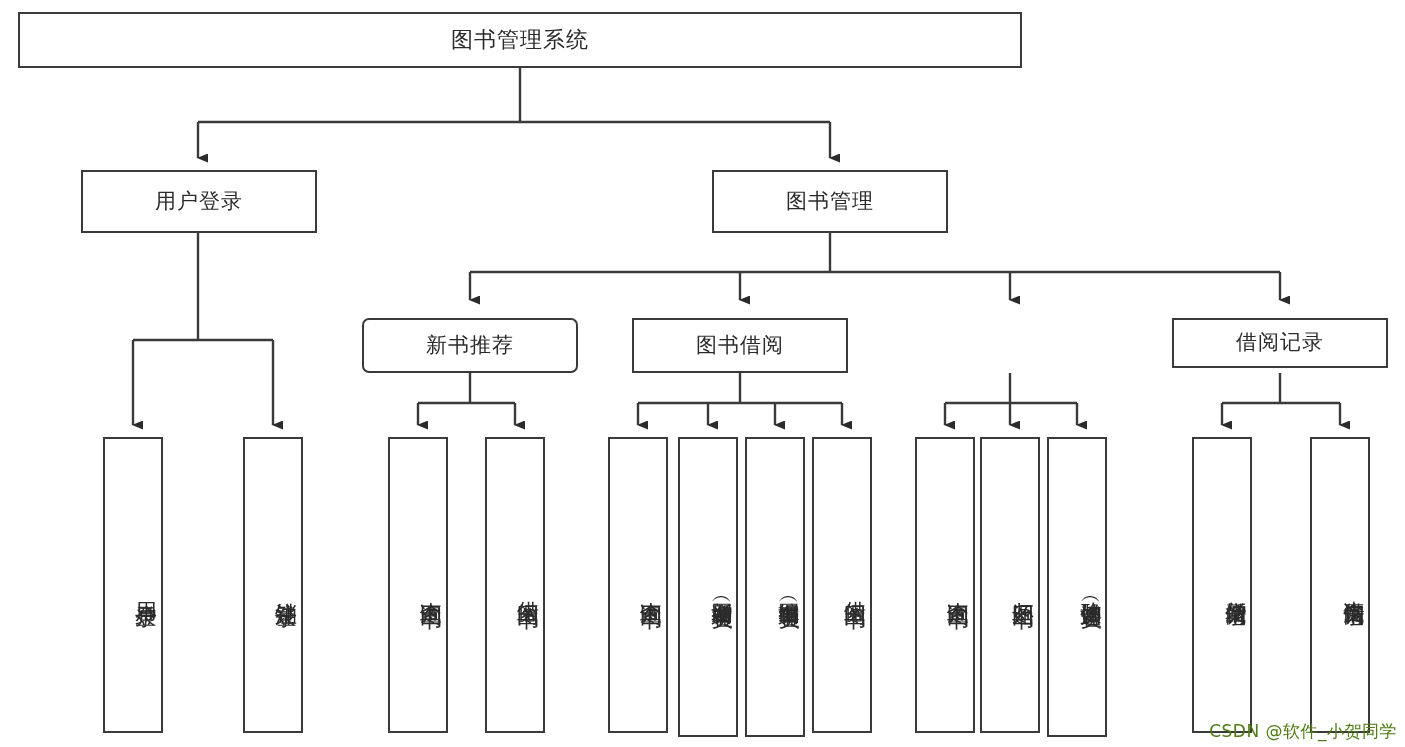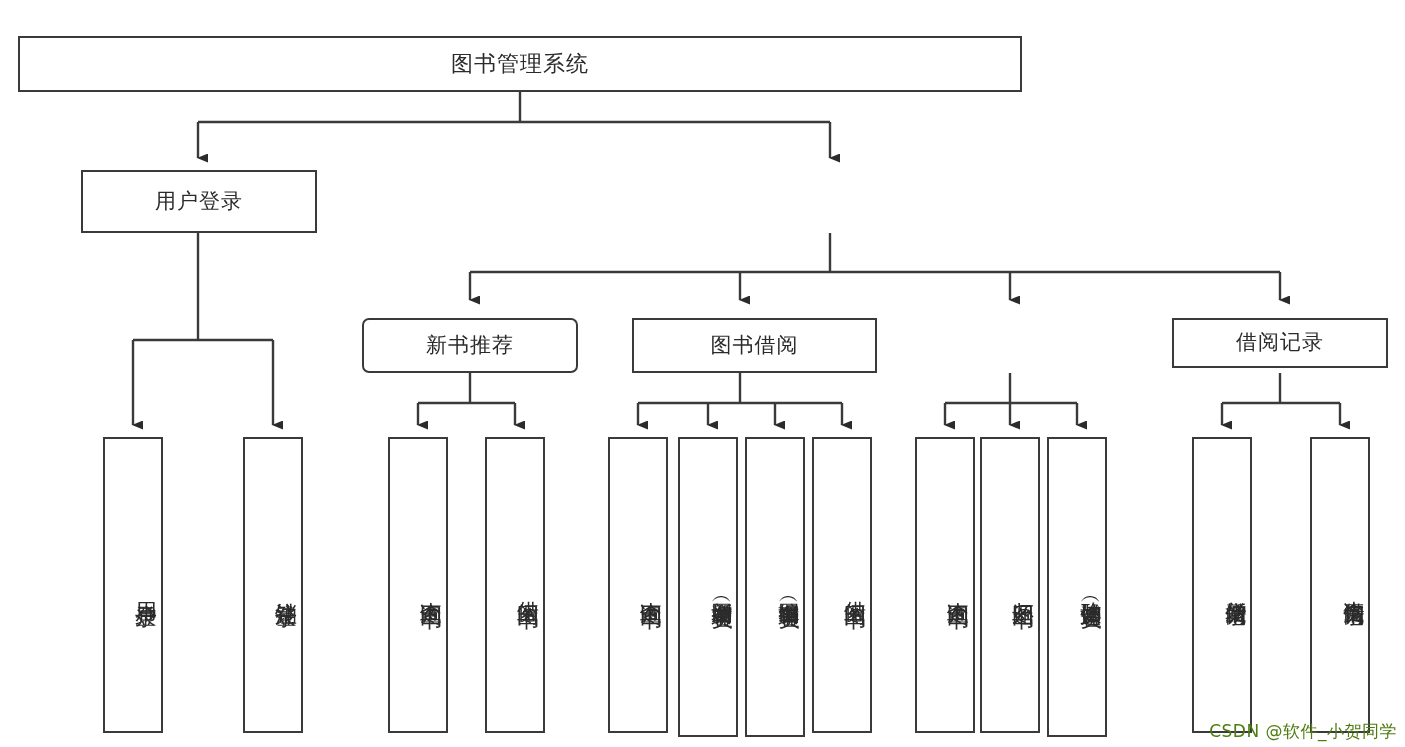--- a/index.html
+++ b/index.html
@@ -36,21 +36,20 @@
     color: #2b2b2b;
     z-index: 2;
   }
   .node-h {
     font-size: 21px;
     letter-spacing: 1px;
     line-height: 1.2;
   }
   .node-root {
     font-size: 22px;
-    margin-top: 24px;
   }
   .node-v {
     writing-mode: vertical-rl;
     text-orientation: upright;
     font-size: 22px;
     letter-spacing: 2px;
     align-items: flex-start;
     justify-content: center;
     padding-top: 6px;
     white-space: nowrap;
@@ -126,25 +125,28 @@
     </g>
   </svg>
 
   <div class="node node-h node-root" style="left:18px; top:12px; width:1004px; height:56px;">
     <span>图书管理系统</span>
   </div>
 
   <div class="node node-h" style="left:81px; top:170px; width:236px; height:63px;">
     <span>用户登录</span>
   </div>
+  <div class="node node-h" style="left:712px; top:170px; width:236px; height:63px;">
+    <span>图书管理</span>
+  </div>
 
   <div class="node node-h" style="left:362px; top:318px; width:216px; height:55px;border-radius:7px;">
     <span>新书推荐</span>
   </div>
-  <div class="node node-h" style="left:632px; top:318px; width:245px; height:55px;">
+  <div class="node node-h" style="left:632px; top:318px; width:216px; height:55px;">
     <span>图书借阅</span>
   </div>
   <div class="node node-h" style="left:1172px; top:318px; width:216px; height:50px;">
     <span>借阅记录</span>
   </div>
 
   <div class="node node-v" style="left:103px; top:437px; width:60px; height:296px;">
     <span>用户登录</span>
   </div>
   <div class="node node-v" style="left:243px; top:437px; width:60px; height:296px;">

